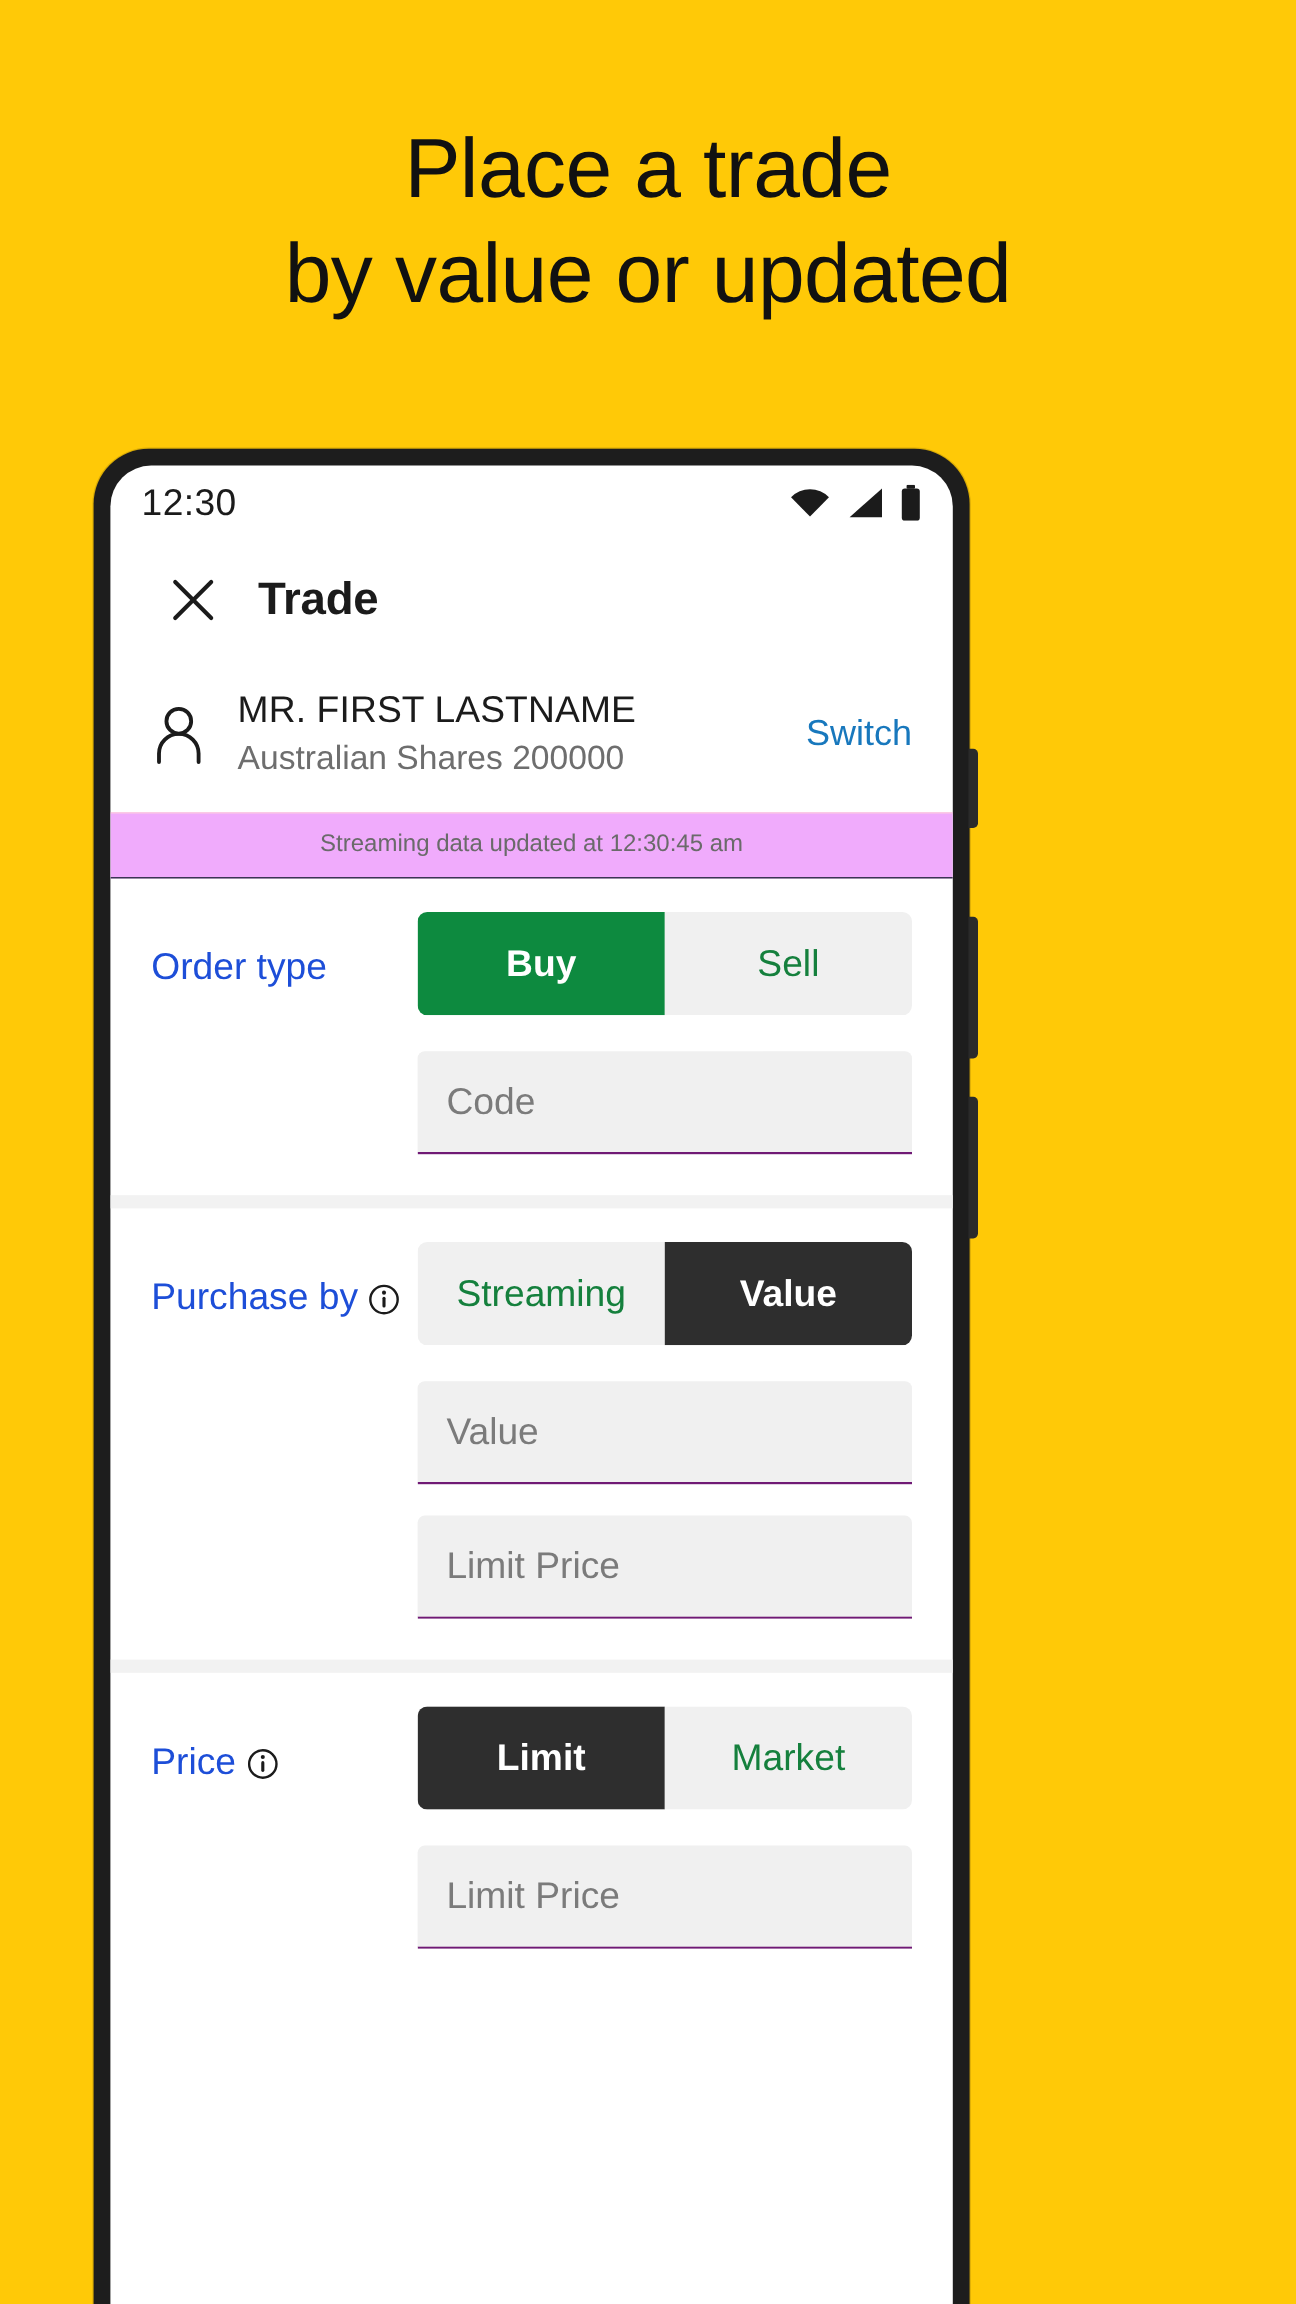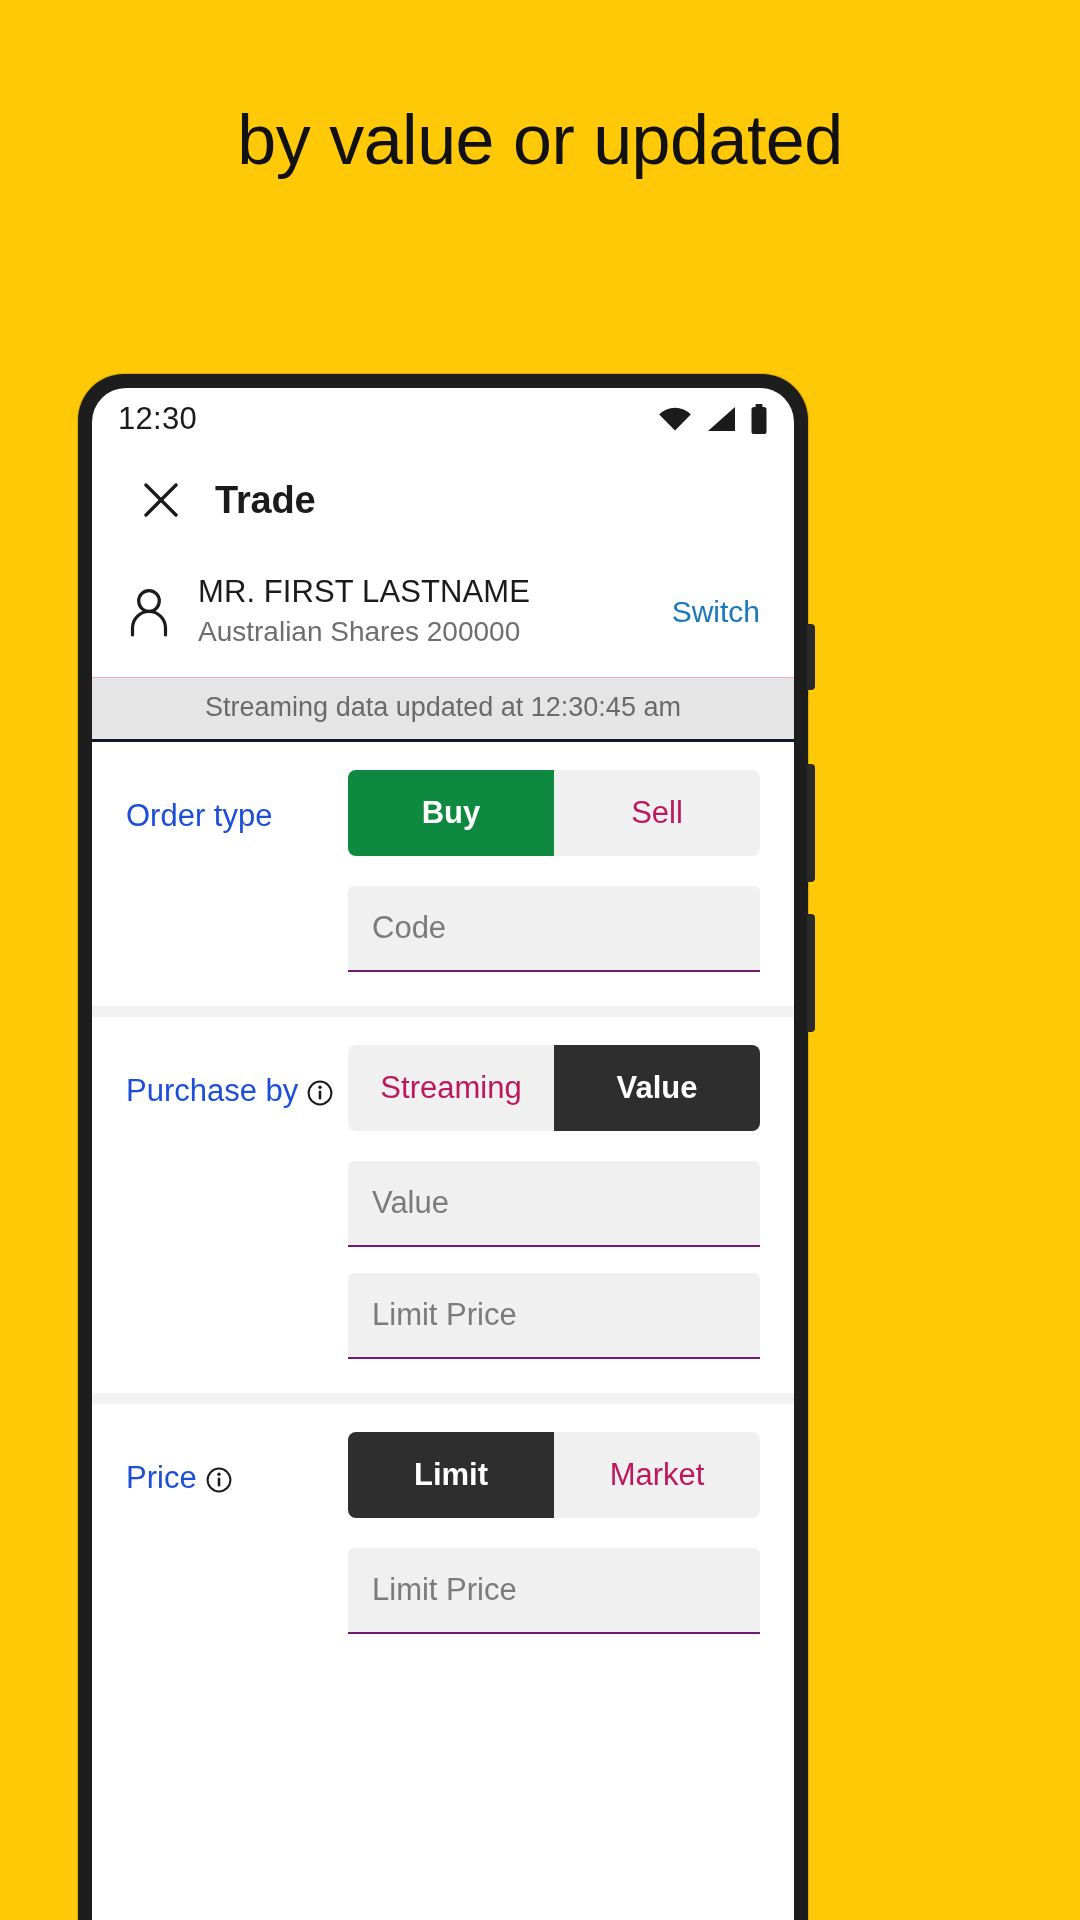--- a/index.html
+++ b/index.html
@@ -112,25 +112,25 @@
   .switch-link {
     font-size: 30px;
     color: #1878bd;
     font-weight: 500;
     flex: 0 0 auto;
     padding-left: 12px;
   }
 
   
   .stream-banner {
-    background: #e5e5e5;
-    border-bottom: 3px solid #0f172a;
+    background: #f0abfc;
+    border-bottom: 1px solid #0f172a;
     text-align: center;
     padding: 14px 0 16px 0;
-    font-size: 27px;
+    font-size: 20px;
     color: #6a6a6a;
   }
 
   
   .section {
     padding: 28px 34px 34px 34px;
     border-bottom: 11px solid #f2f2f2;
   }
   .section.last { border-bottom: none; }
 
@@ -160,21 +160,21 @@
     height: 86px;
   }
   .seg {
     flex: 1 1 50%;
     display: flex;
     align-items: center;
     justify-content: center;
     font-size: 31px;
     font-weight: 700;
     background: #f0f0f0;
-    color: #be185d;
+    color: #15803d;
   }
   .seg.inactive { font-weight: 400; }
   .seg.active-green { background: #0d8a3f; color: #ffffff; }
   .seg.active-dark  { background: #2e2e2e; color: #ffffff; }
 
   .field {
     margin-left: 222px;
     margin-top: 26px;
     height: 86px;
     background: #f0f0f0;
@@ -187,20 +187,21 @@
   .field-placeholder {
     font-size: 31px;
     color: #7b7b7b;
   }
   .field.first-field { margin-top: 30px; }
 </style>
 </head>
 <body>
 
 <div class="headline">
+  <span class="hl-line">Place a trade</span>
   <span class="hl-line">by value or updated</span>
 </div>
 
 <div class="phone">
 
   <div class="phone-side-btn btn-a"></div>
   <div class="phone-side-btn btn-b"></div>
   <div class="phone-side-btn btn-c"></div>
 
   <div class="screen">

